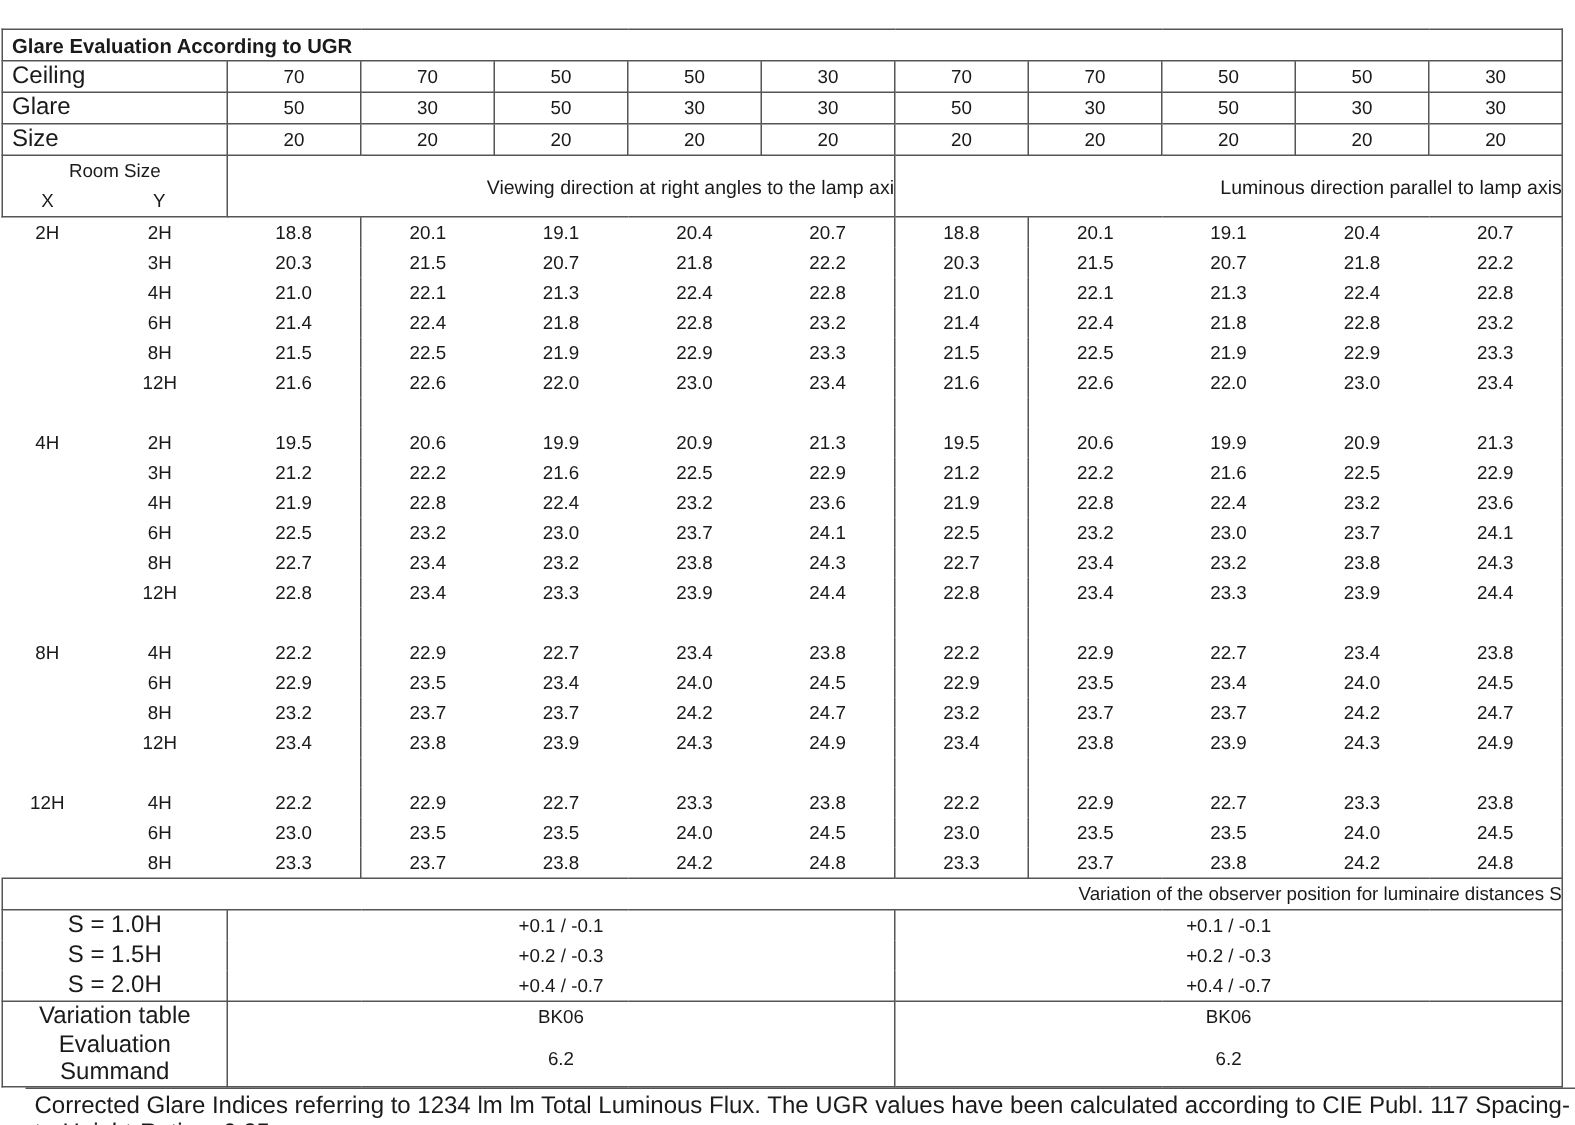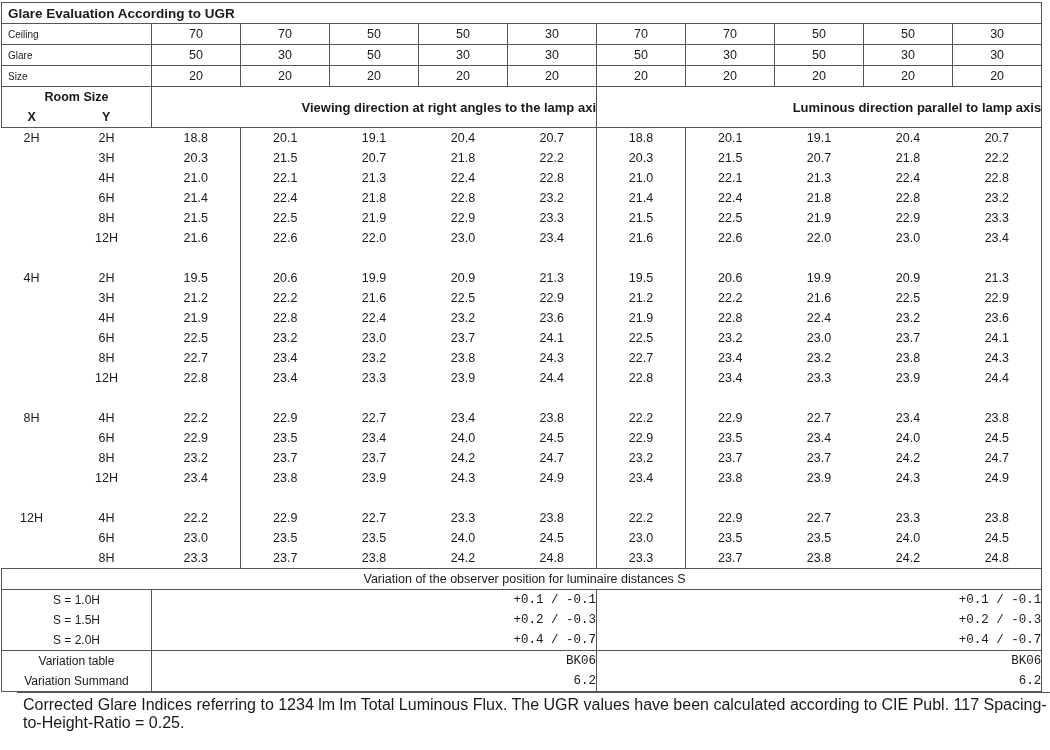--- a/index.html
+++ b/index.html
@@ -14,64 +14,64 @@
   #page {
     width: 1050px;
     height: 750px;
     position: relative;
     box-sizing: border-box;
     background: #fff;
   }
   table.ugr {
     border-collapse: collapse;
     width: 952px;
-    margin: 2px 1px 0 1px;
+    margin: 19px 1px 0 1px;
     table-layout: fixed;
     font-size: 12.5px;
   }
   table.ugr td {
     border: 1px solid #555;
     padding: 0;
     height: 20px;
     vertical-align: middle;
     background: #fff;
   }
   .title-cell {
     font-weight: bold;
     font-size: 13.5px;
     padding-left: 6px !important;
     height: 22px;
     text-align: left;
   }
   .rowlabel {
     text-align: left;
     padding-left: 6px !important;
-    font-size: 10px;
+    font-size: 16px;
   }
   .num { text-align: center; font-size: 12.5px; }
   .nb-l { border-left: none !important; }
   .nb-r { border-right: none !important; }
   .nb-t { border-top: none !important; }
   .nb-b { border-bottom: none !important; }
   .no-side { border-left: none !important; border-right: none !important; }
-  .head-split { height: 20px; font-weight: bold; }
+  .head-split { height: 20px; }
   .roomsize-label { text-align: center; font-size: 12.5px; }
   .dir-head { text-align: right; font-size: 13px; }
   .xy-col { text-align: center; }
   .footer-note {
     font-size: 16px;
     padding: 3px 6px 0 6px;
     border-top: 1px solid #555;
     width: 1036px;
     margin: 0 17px;
     box-sizing: content-box;
   }
-  .var-label { text-align: center; font-size: 12px; }
-  .var-left { text-align: center; padding-left: 6px !important; }
-  .spanctr { text-align: right; font-family: Liberation Mono, monospace; }
+  .var-label { text-align: center; font-size: 16px; }
+  .var-left { text-align: right; padding-left: 6px !important; }
+  .spanctr { text-align: center; }
 </style>
 </head>
 <body>
 
 <div id="page">
   <table class="ugr">
     <colgroup>
       <col style="width:60px">
       <col style="width:90px">
       <col style="width:89px">
@@ -476,21 +476,21 @@
       <td class="spanctr nb-t" colspan="5">+0.4 / -0.7</td>
       <td class="spanctr nb-t" colspan="5">+0.4 / -0.7</td>
     </tr>
 
     <tr>
       <td class="var-label nb-b" colspan="2">Variation table</td>
       <td class="spanctr nb-b" colspan="5">BK06</td>
       <td class="spanctr nb-b" colspan="5">BK06</td>
     </tr>
     <tr>
-      <td class="var-label nb-t" colspan="2">Variation Summand</td>
+      <td class="var-label nb-t" colspan="2">Evaluation Summand</td>
       <td class="spanctr nb-t" colspan="5">6.2</td>
       <td class="spanctr nb-t" colspan="5">6.2</td>
     </tr>
   </tbody>
     </table>
 
   <div class="footer-note">Corrected Glare Indices referring to 1234 lm lm Total Luminous Flux. The UGR values have been calculated according to CIE Publ. 117     Spacing-to-Height-Ratio = 0.25.</div>
 </div>
 
 </body></html>

